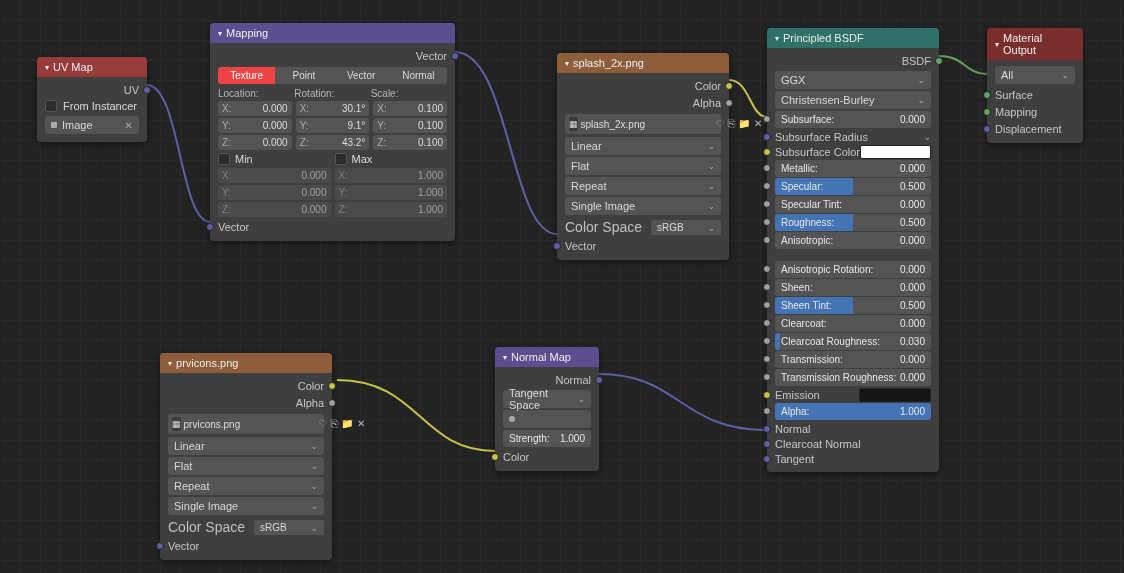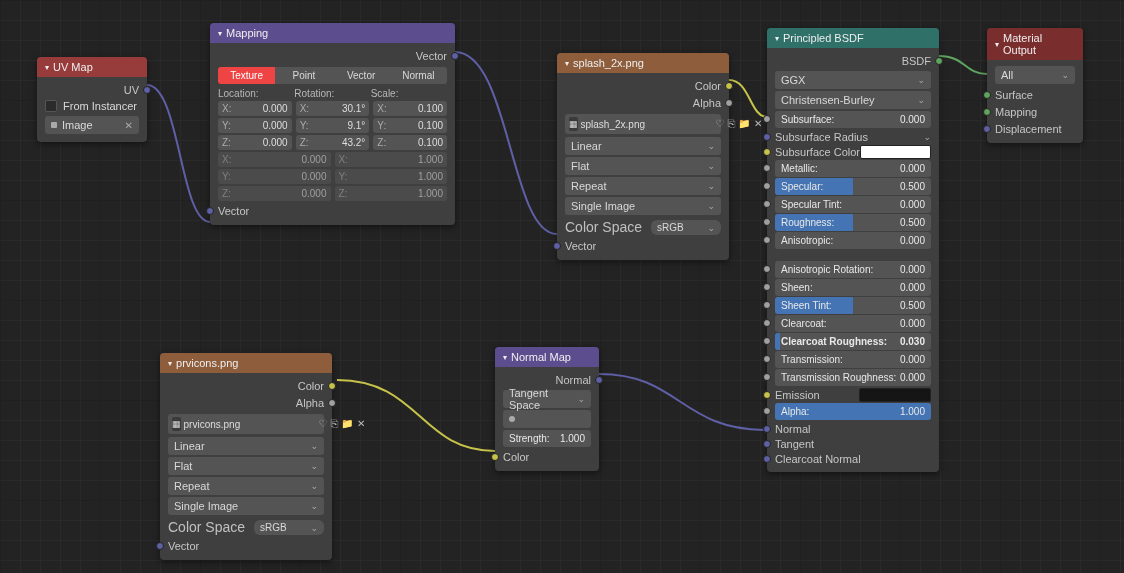--- a/index.html
+++ b/index.html
@@ -54,21 +54,21 @@
 .swatch-white { background:#fff; }
 .swatch-dark { background:#151515; }
 .namefield { background:#545454; border-radius:3px; margin:3px 8px; display:flex; align-items:center; height:20px; padding:0 4px; gap:3px; }
 .namefield .img-ic { width:14px; height:14px; background:#3a3a3a; border-radius:2px; display:flex; align-items:center; justify-content:center; font-size:9px; }
 .namefield input { background:transparent; border:none; color:#ddd; font-size:10px; flex:1; outline:none; }
 .namefield .ic { width:14px; height:14px; color:#bbb; font-size:10px; text-align:center; line-height:14px; cursor:pointer; }
 .dotfield { background:#545454; border-radius:3px; height:18px; margin:2px 8px; display:flex; align-items:center; padding:0 6px; }
 .dotfield .dot { width:6px; height:6px; border-radius:50%; background:#aaa; }
 .kv { display:flex; align-items:center; padding:2px 8px; }
 .kv .k { color:#c0c0c0; font-size:14px; }
-.kv .sel { background:#545454; border-radius:6px; padding:2px 6px; margin-left:auto; display:flex; align-items:flex-end; min-width:70px; font-size:10px; }
+.kv .sel { background:#545454; border-radius:1px; padding:2px 6px; margin-left:auto; display:flex; align-items:flex-end; min-width:70px; font-size:10px; }
 .kv .sel .arrow { margin-left:auto; color:#aaa; font-size:9px; }
 </style>
 </head>
 <body>
 <div class="grid"></div>
 
 <svg class="wires" width="1124" height="573">
   <path d="M 147,85 C 180,85 180,222 210,222" stroke="#5f5fa5" stroke-width="2" fill="none"></path>
   <path d="M 455,52 C 510,52 510,234 557,234" stroke="#5f5fa5" stroke-width="2" fill="none"></path>
   <path d="M 729,80 C 750,80 750,117 767,117" stroke="#c7c34a" stroke-width="2" fill="none"></path>
@@ -157,20 +157,30 @@
           <div class="cell">
             <span class="k">Z:</span>
             <span class="v">43.2°</span>
           </div>
           <div class="cell">
             <span class="k">Z:</span>
             <span class="v">0.100</span>
           </div>
         </div>
       </div>
+    <div style="display:flex; padding:2px 8px; gap:4px;">
+      <div style="flex:1;display:flex;align-items:center;gap:5px">
+          <span class="chk"></span>
+          <span>Min</span>
+        </div>
+      <div style="flex:1;display:flex;align-items:center;gap:5px">
+          <span class="chk"></span>
+          <span>Max</span>
+        </div>
+    </div>
     <div id="minmaxrows">
         <div class="vecrow">
           <div class="cell" style="opacity: 0.6;">
             <span class="k">X:</span>
             <span class="v">0.000</span>
           </div>
           <div class="cell" style="opacity: 0.6;">
             <span class="k">X:</span>
             <span class="v">1.000</span>
           </div>
@@ -437,21 +447,21 @@
           </div>
         </div>
         <div style="position: relative;">
           <span class="socket sock-in sock-fac" style="left: -4px; top: 4px;"></span>
           <div class="slider" style="position: relative;">
             <span class="fill" style="width:0%"></span>
             <span class="slbl">Clearcoat:</span>
             <span class="sval">0.000</span>
           </div>
         </div>
-        <div style="position: relative; font-weight: bold;">
+        <div style="position: relative;">
           <span class="socket sock-in sock-fac" style="left: -4px; top: 4px;"></span>
           <div class="slider" style="position: relative;">
             <span class="fill" style="width:3%"></span>
             <span class="slbl">Clearcoat Roughness:</span>
             <span class="sval">0.030</span>
           </div>
         </div>
         <div style="position: relative;">
           <span class="socket sock-in sock-fac" style="left: -4px; top: 4px;"></span>
           <div class="slider" style="position: relative;">
@@ -480,25 +490,25 @@
             <span class="slbl">Alpha:</span>
             <span class="sval">1.000</span>
           </div>
         </div>
         <div class="row tight">
           <span class="socket sock-in sock-vec"></span>
           <span class="left">Normal</span>
         </div>
         <div class="row tight">
           <span class="socket sock-in sock-vec"></span>
-          <span class="left">Tangent</span>
+          <span class="left">Clearcoat Normal</span>
         </div>
         <div class="row tight">
           <span class="socket sock-in sock-vec"></span>
-          <span class="left">Clearcoat Normal</span>
+          <span class="left">Tangent</span>
         </div>
       </div>
   </div>
 </div>
 
 <div class="node" style="left:987px; top:28px; width:96px;">
   <div class="node-header hdr-darkred">
       <span class="tri">▾</span>
       <span>Material Output</span>
     </div>

